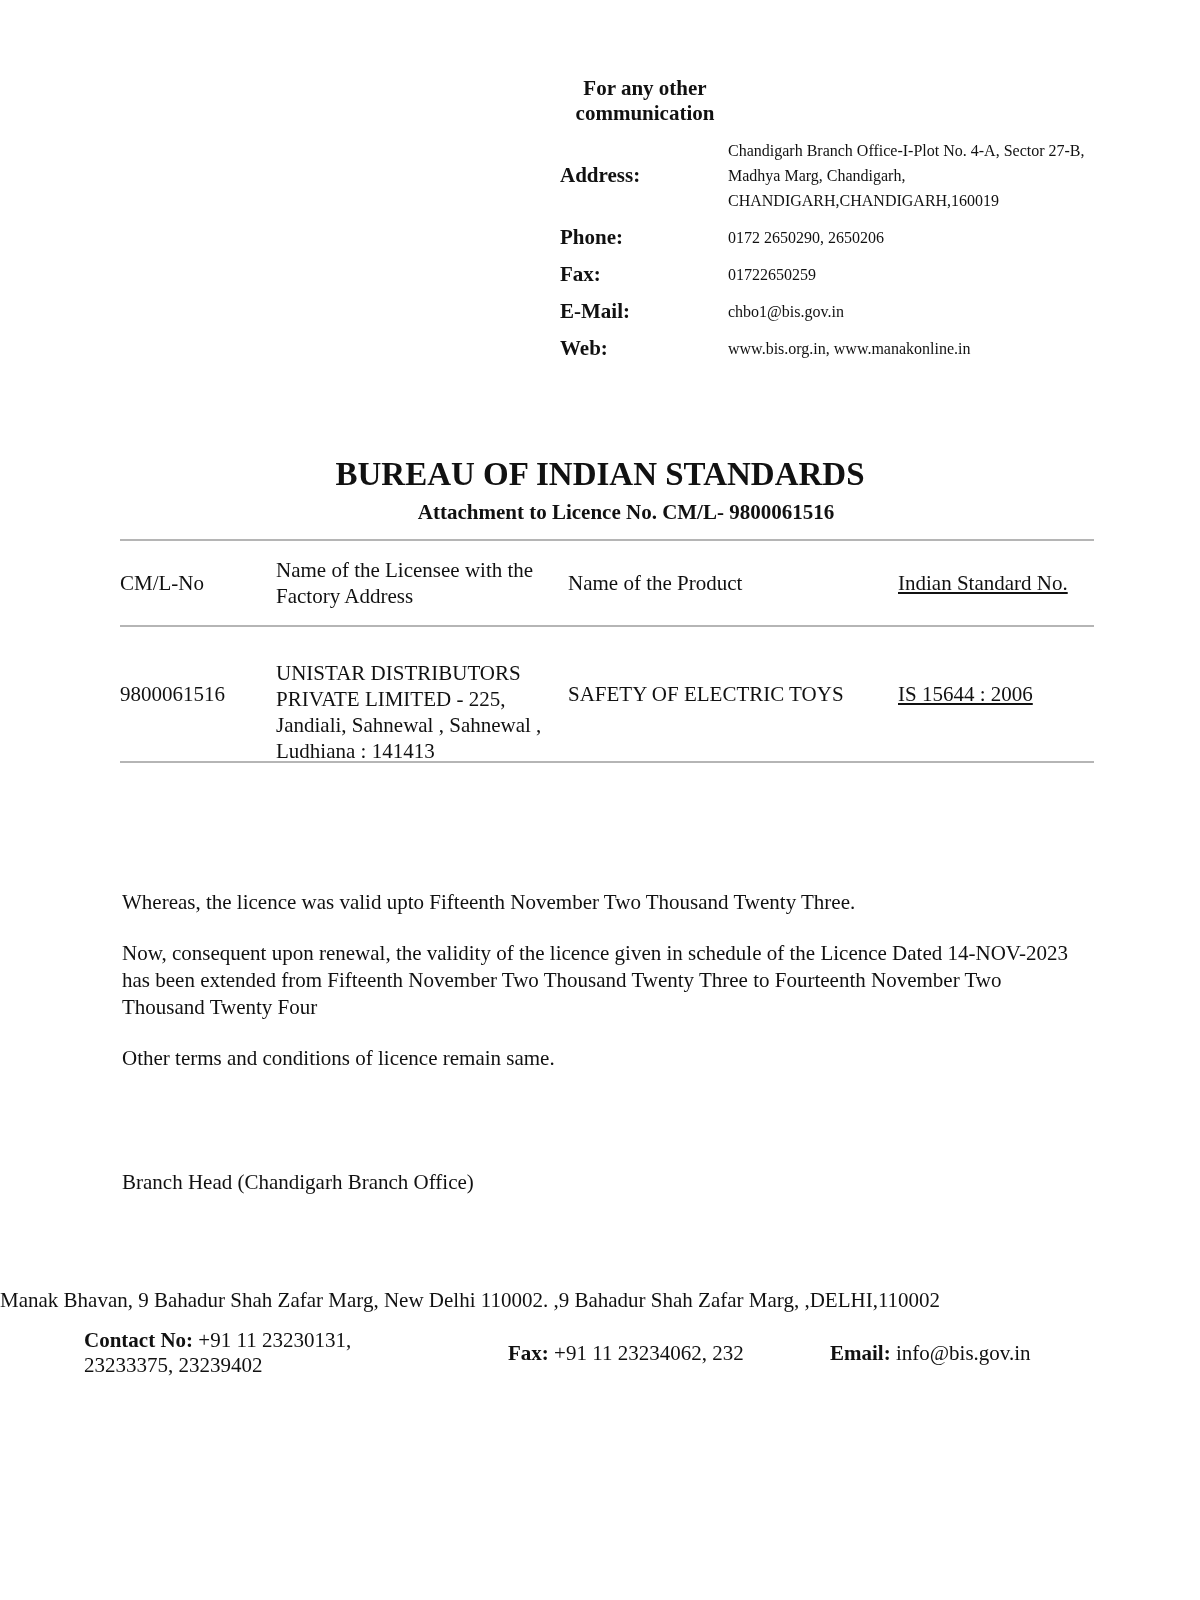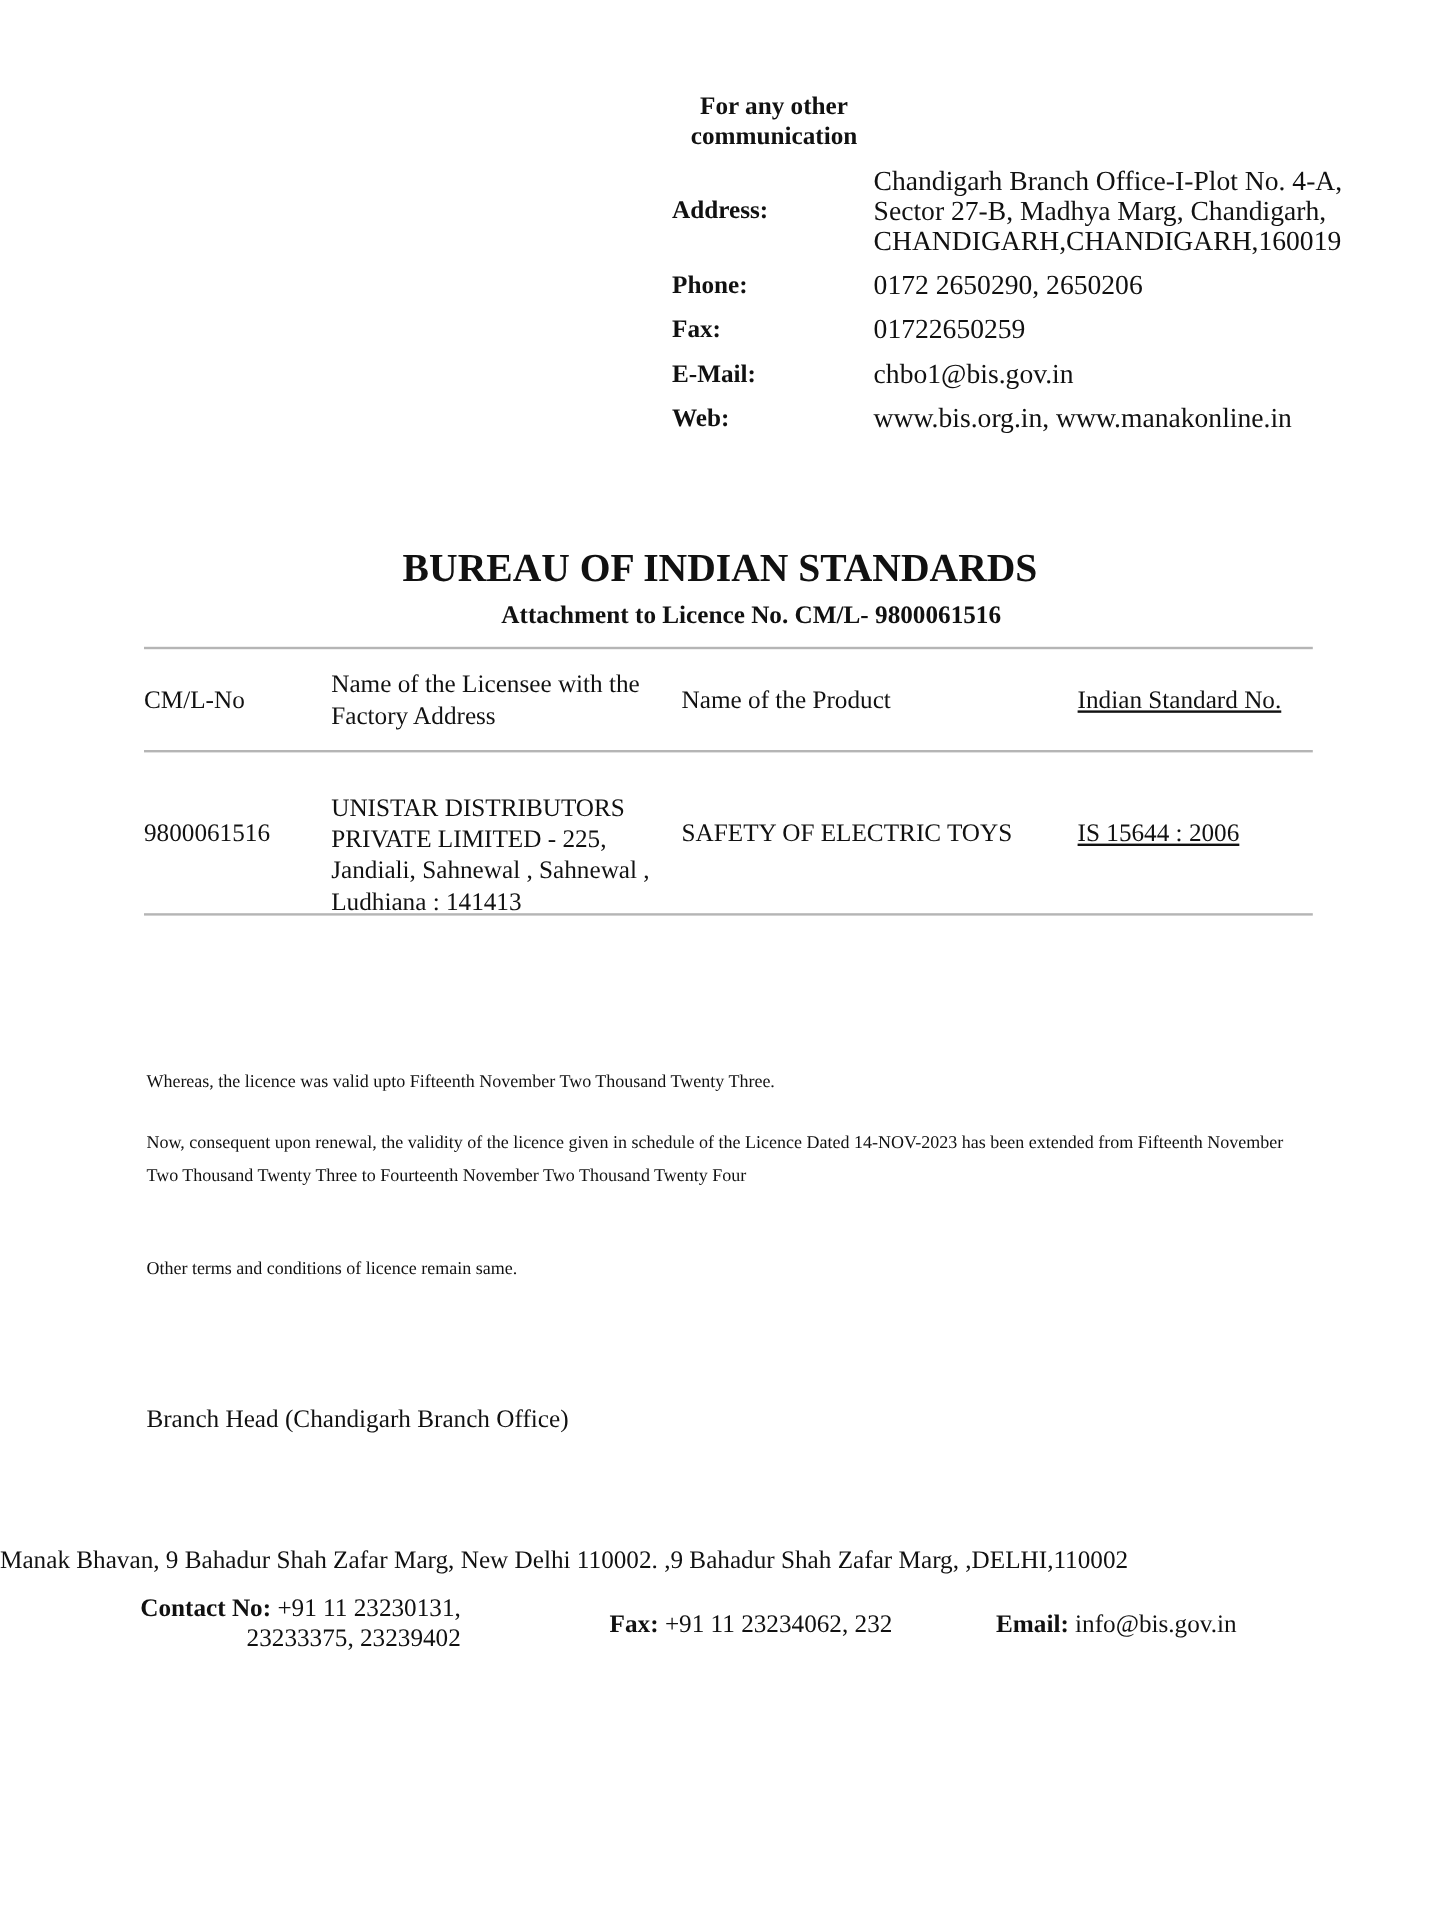--- a/index.html
+++ b/index.html
@@ -6,47 +6,47 @@
   body {
     width: 1200px; height: 1600px; position: relative; overflow: hidden;
     font-family: "Liberation Serif", "DejaVu Serif", serif;
     color: #111111;
   }
   .contact-box { position: absolute; left: 560px; top: 76px; width: 600px; }
   .contact-head { font-weight: bold; font-size: 21px; line-height: 25px; text-align: center; }
   .crow { display: flex; align-items: center; margin-top: 12px; }
   .crow:first-of-type { margin-top: 0; }
   .clabel { width: 168px; font-weight: bold; font-size: 21px; }
-  .cval { font-size: 23px; line-height: 25px; }
+  .cval { font-size: 16px; line-height: 25px; }
   .contact-rows { margin-top: 12px; }
   .crow.addr { margin-top: 0; }
 
   .title { position: absolute; left: 0; width: 1200px; top: 432px; text-align: center;
            font-weight: bold; font-size: 33px; letter-spacing: 0px; margin-top: 24px; }
   .subtitle { position: absolute; left: 0; width: 1200px; top: 500px; text-align: center;
               font-weight: bold; font-size: 21px; padding-left: 26px; }
   .tbl-wrap { position: absolute; left: 120px; top: 539px; width: 974px; }
   .hr { height: 0; border-top: 2px solid #b5b5b5; width: 974px; }
   .trow { display: flex; align-items: center; font-size: 21px; line-height: 26px; }
   .trow.head { height: 84px; }
   .trow.body { height: 134px; }
   .c1 { width: 156px; }
   .c2 { width: 292px; }
   .c3 { width: 330px; white-space: nowrap; }
   .c4 { width: 196px; white-space: nowrap; text-decoration: underline; }
 
-  .para { position: absolute; left: 122px; width: 960px; font-size: 15px; line-height: 27px; }
+  .para { position: absolute; left: 122px; width: 960px; font-size: 21px; line-height: 27px; }
   .p1 { top: 889px; }
   .p2 { top: 940px; }
   .p3 { top: 1045px; }
   .sign { position: absolute; left: 122px; top: 1170px; font-size: 21px; }
 
   .foot-addr { position: absolute; left: 0; width: 1200px; top: 1288px; text-align: left; font-size: 21px; }
   .foot-row { position: absolute; left: 84px; top: 1328px; width: 1060px; display: flex; align-items: center; font-size: 21px; line-height: 25px; }
-  .f1 { width: 424px; text-align: right; }
+  .f1 { width: 424px; }
   .f2 { width: 322px; }
   .f3 { }
   b { font-weight: bold; }
 </style>
 </head>
 <body>
 
 <div class="contact-box">
   <div class="contact-head" style="width:170px;">For any other communication</div>
   <div class="contact-rows">

